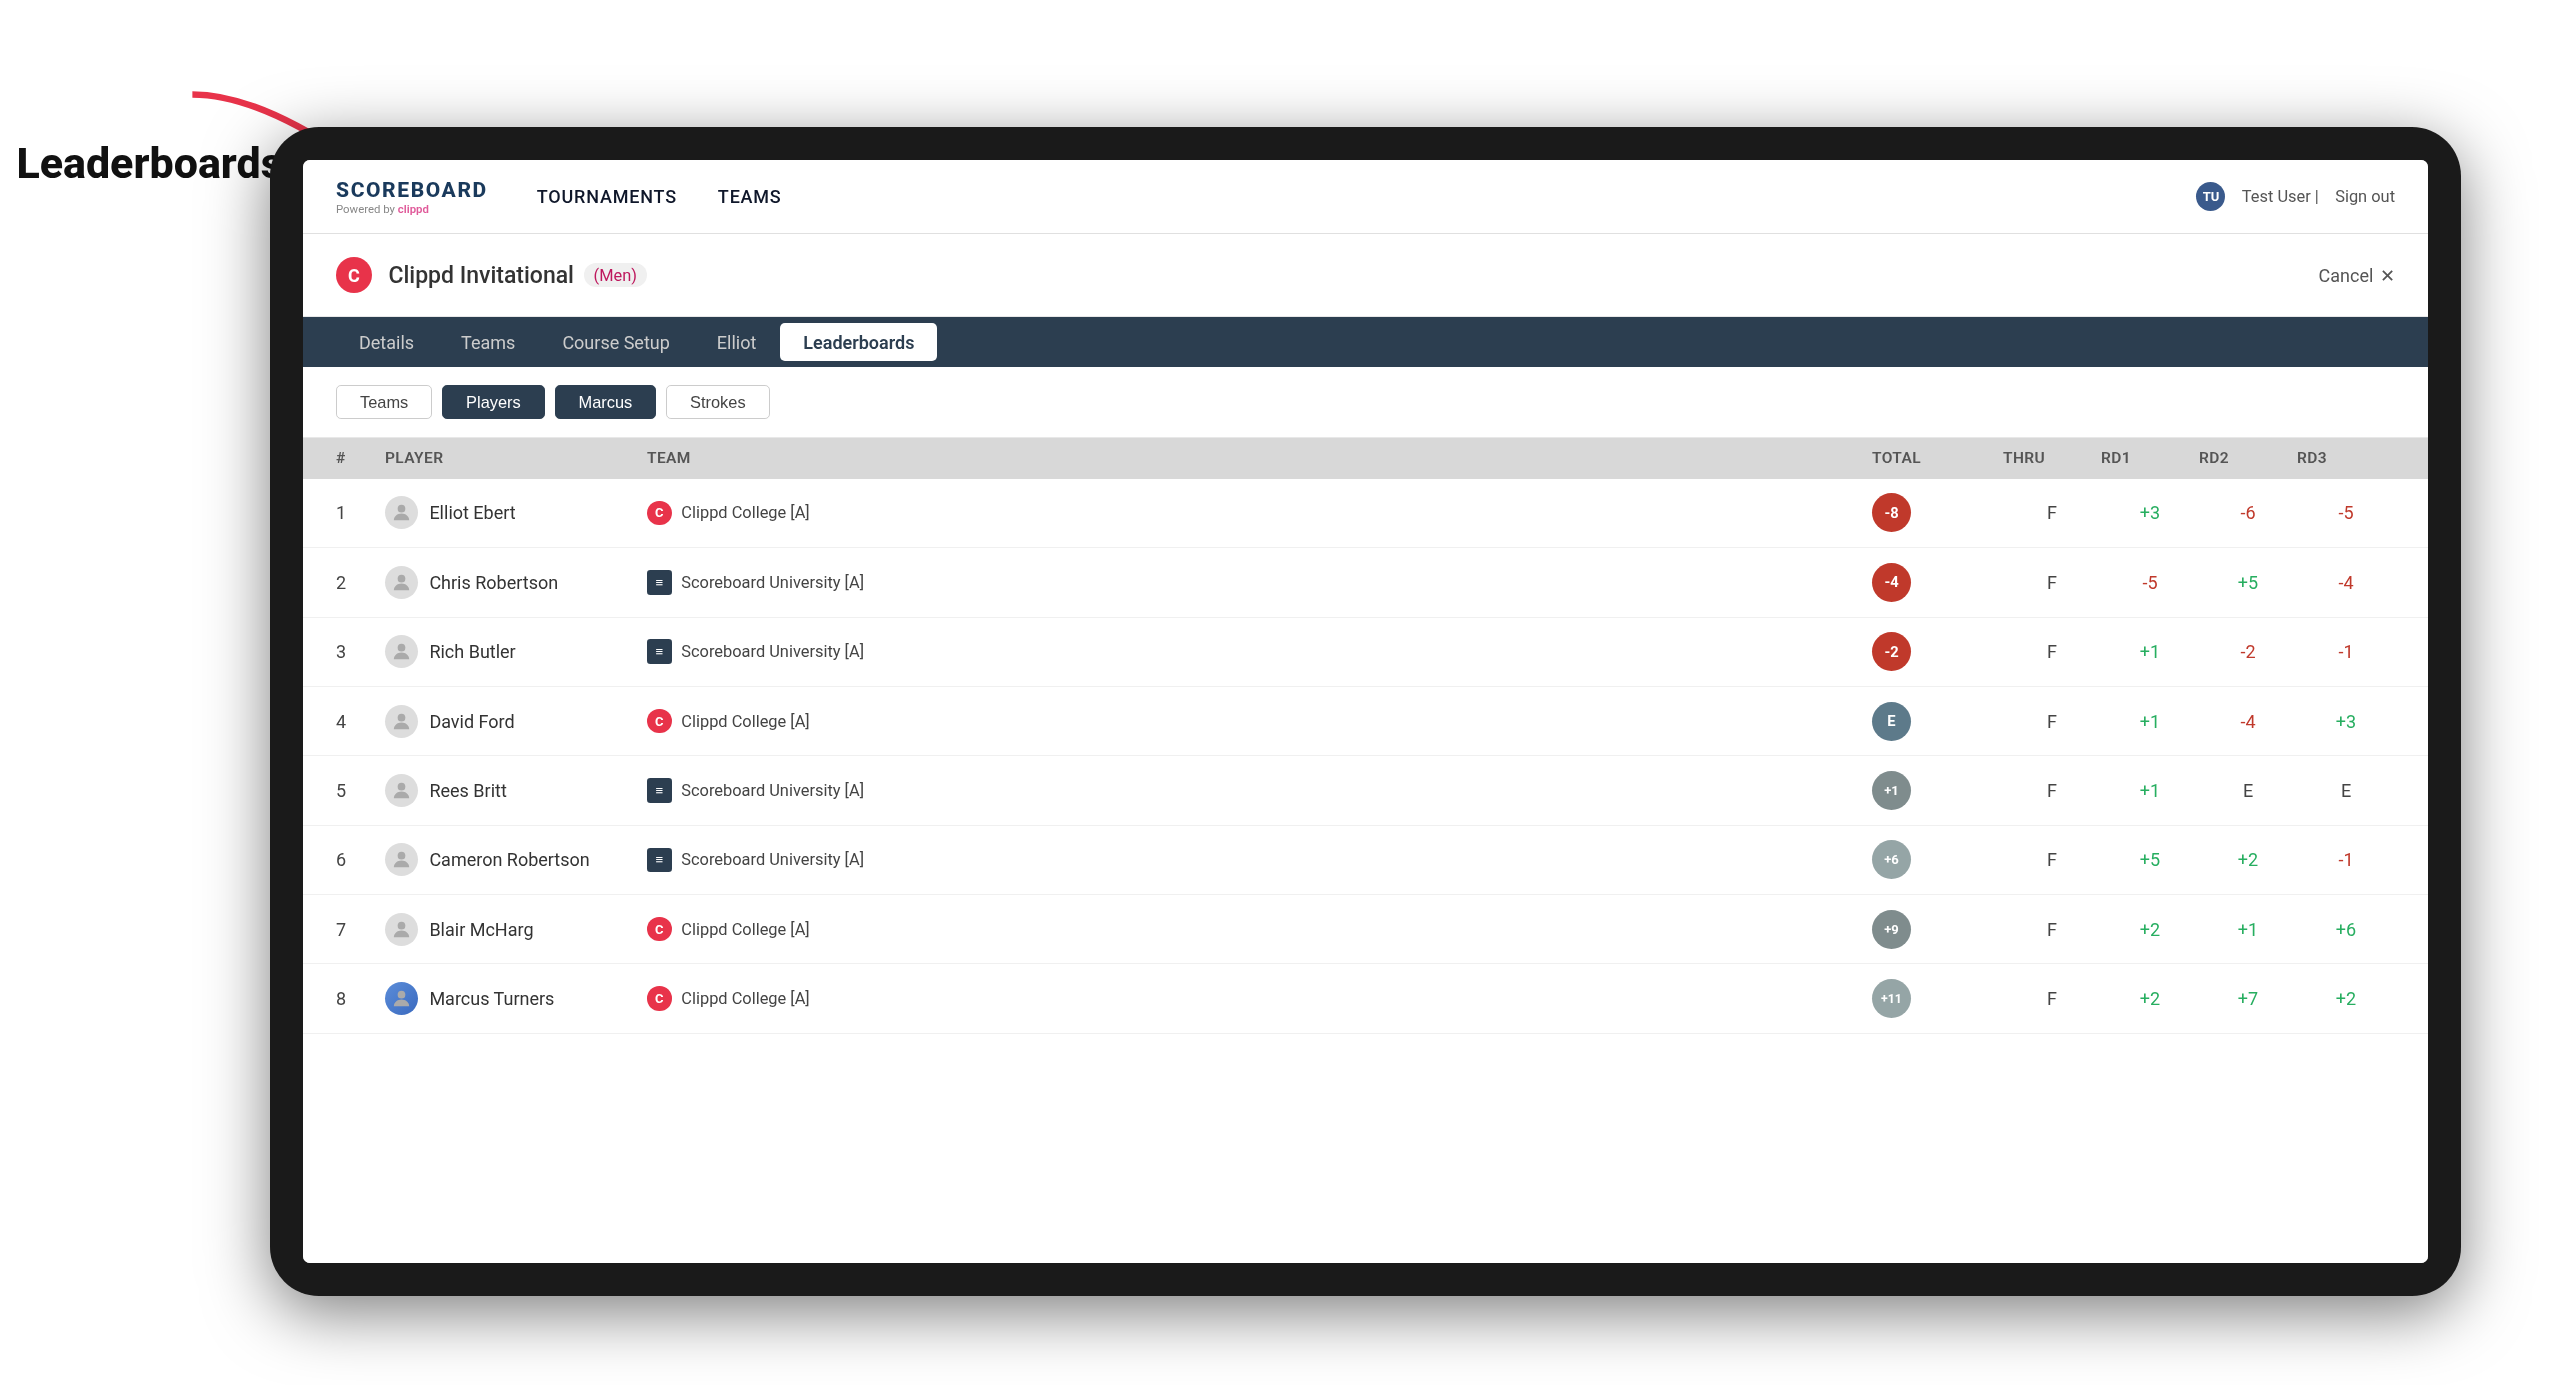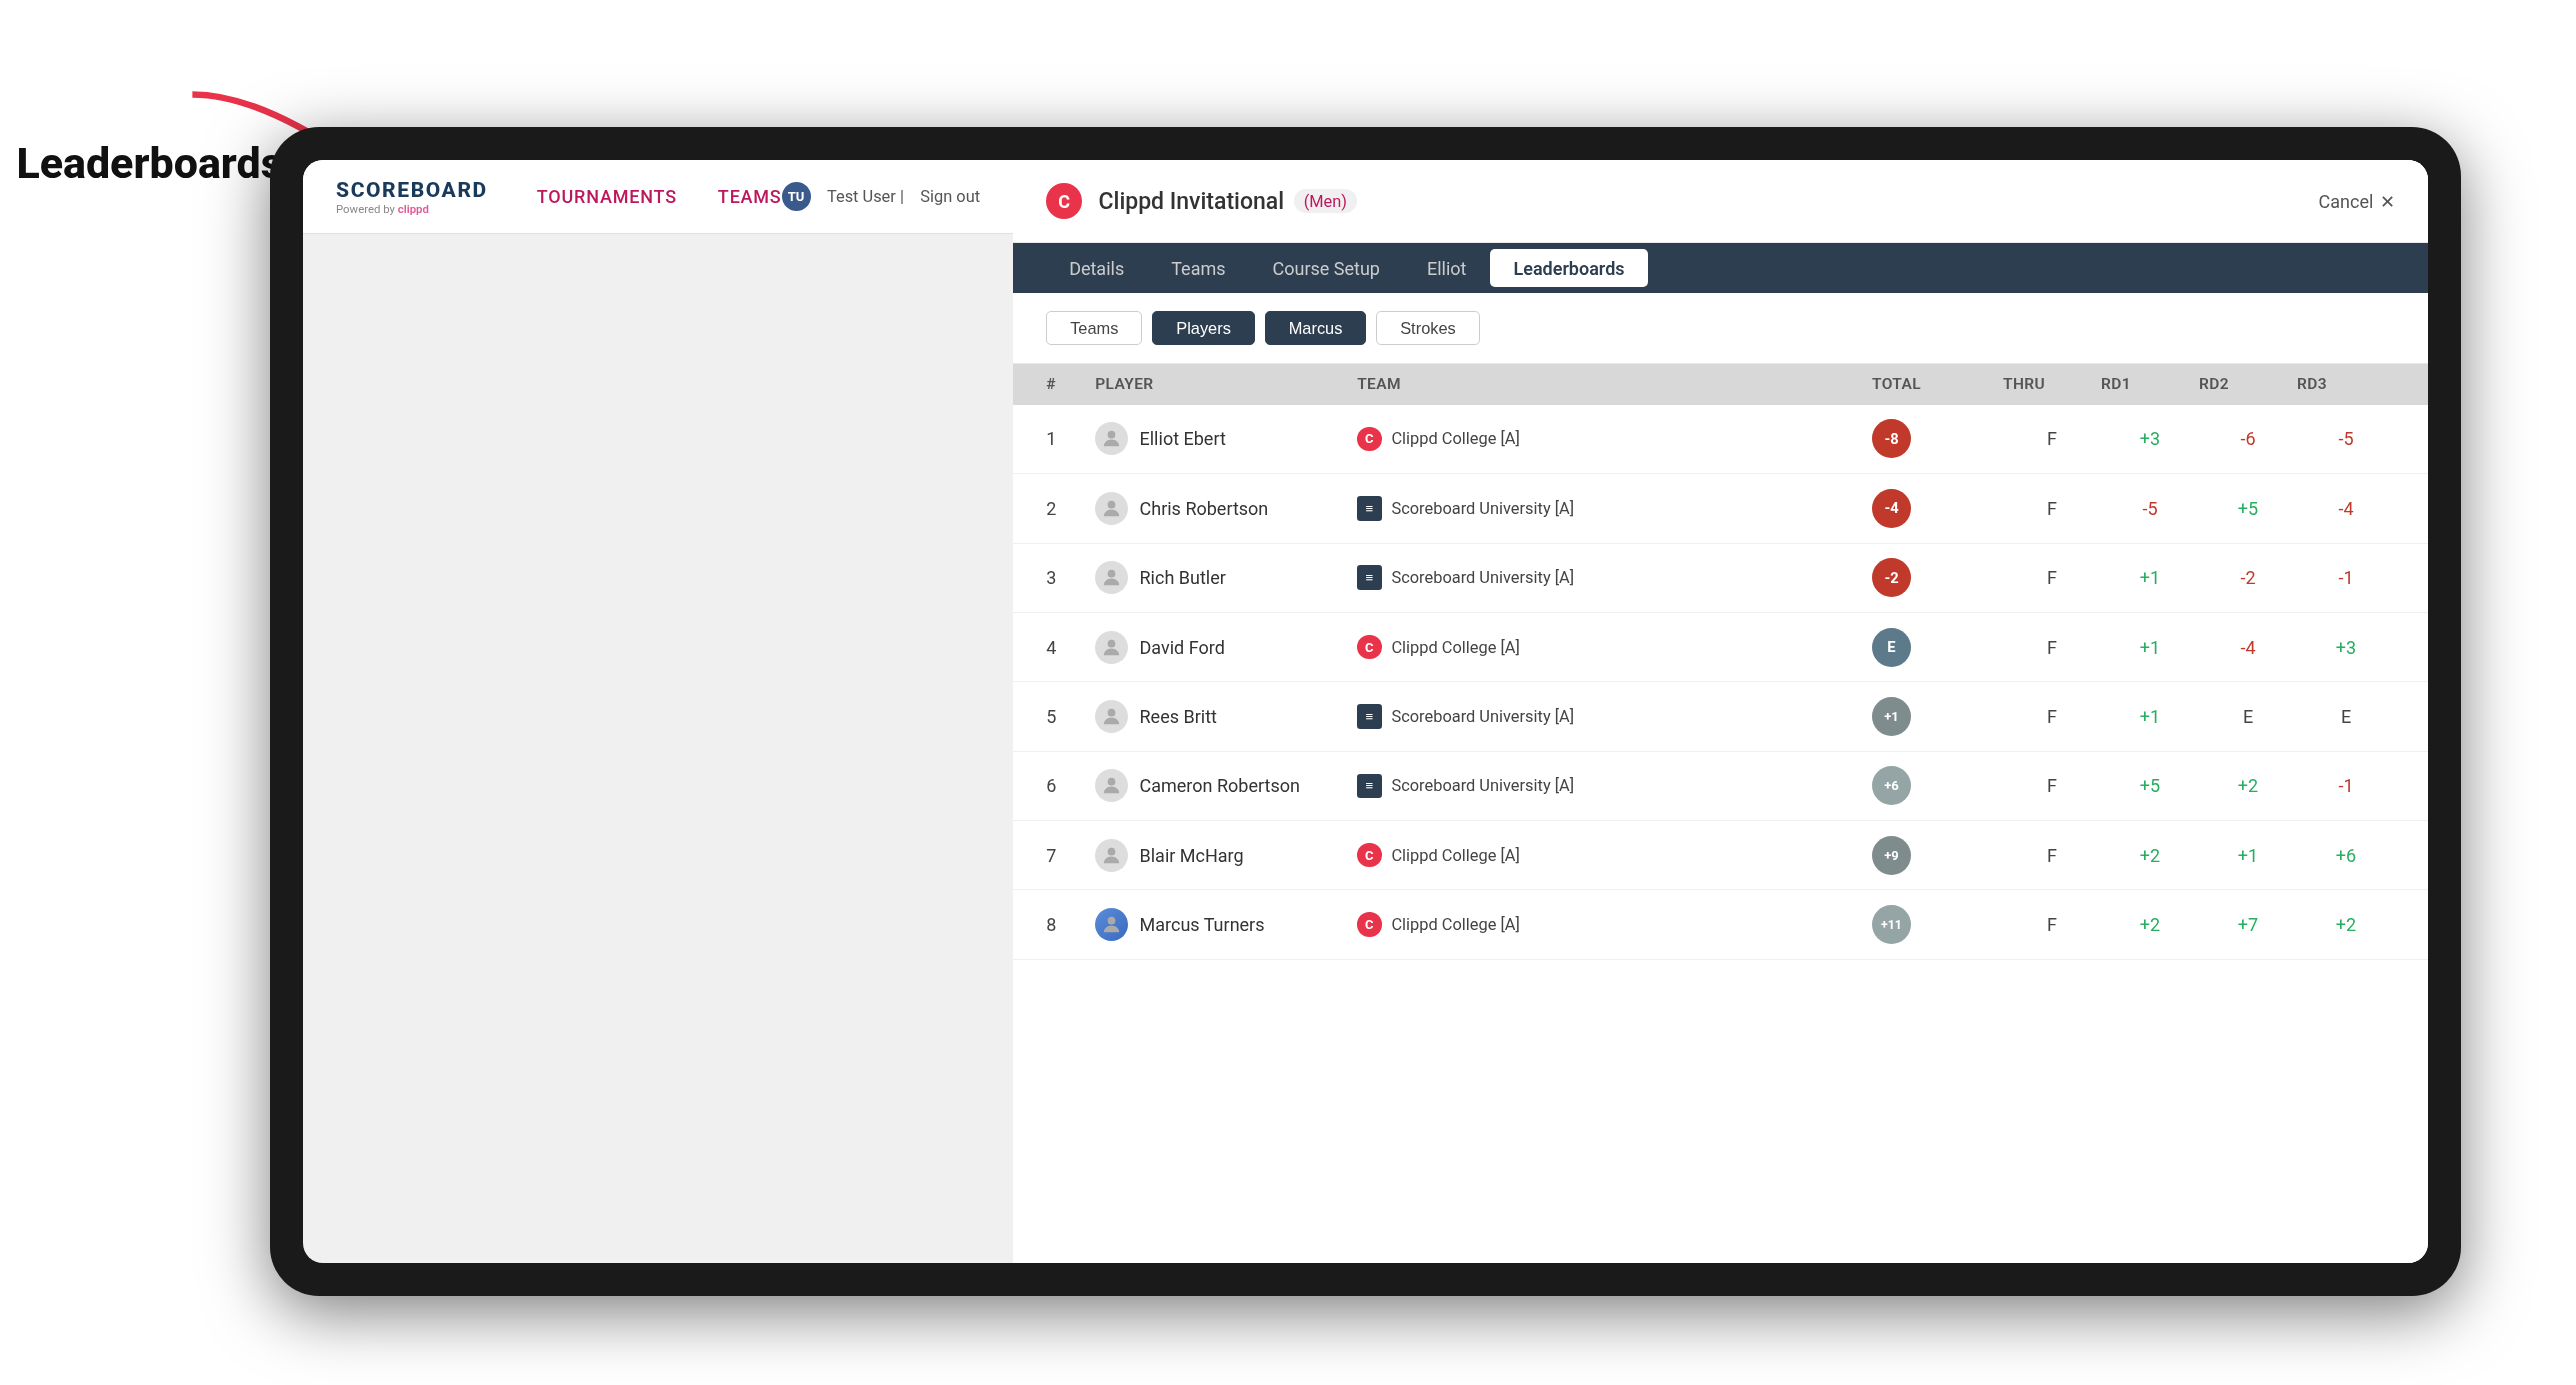--- a/index.html
+++ b/index.html
@@ -37,24 +37,24 @@
       background: #1a1a1a;
       border-radius: 49px;
       padding: 33px;
       box-shadow: 0 16.4px 65px rgba(0,0,0,0.5);
     }
 
     .tablet-screen {
       width: 100%;
       height: 100%;
       background: #f0f0f0;
-      border-radius: 20px;
+      border-radius: 7px;
       overflow: hidden;
       display: flex;
-      flex-direction: row;
+      flex-direction: column;
     }
 
     
     .top-nav {
       background: #ffffff;
       display: flex;
       align-items: center;
       padding: 0 33px;
       height: 74px;
       border-bottom: 0.8px solid #e0e0e0;
@@ -82,21 +82,21 @@
       font-weight: 600;
     }
 
     .nav-links {
       display: flex;
       gap: 41px;
       flex: 1;
     }
     .nav-link {
       font-size: 18px;
-      color: #be185d;
+      color: #0f172a;
       font-weight: 500;
       text-transform: uppercase;
       letter-spacing: 0.8px;
       cursor: pointer;
       padding: 8.2px 0;
     }
 
     .nav-right {
       display: flex;
       align-items: center;

